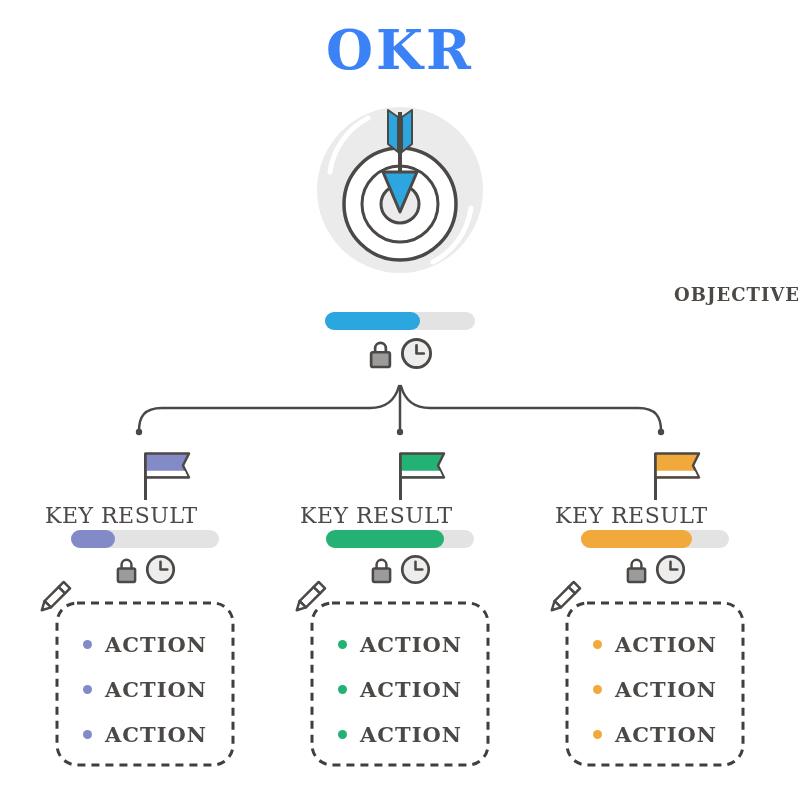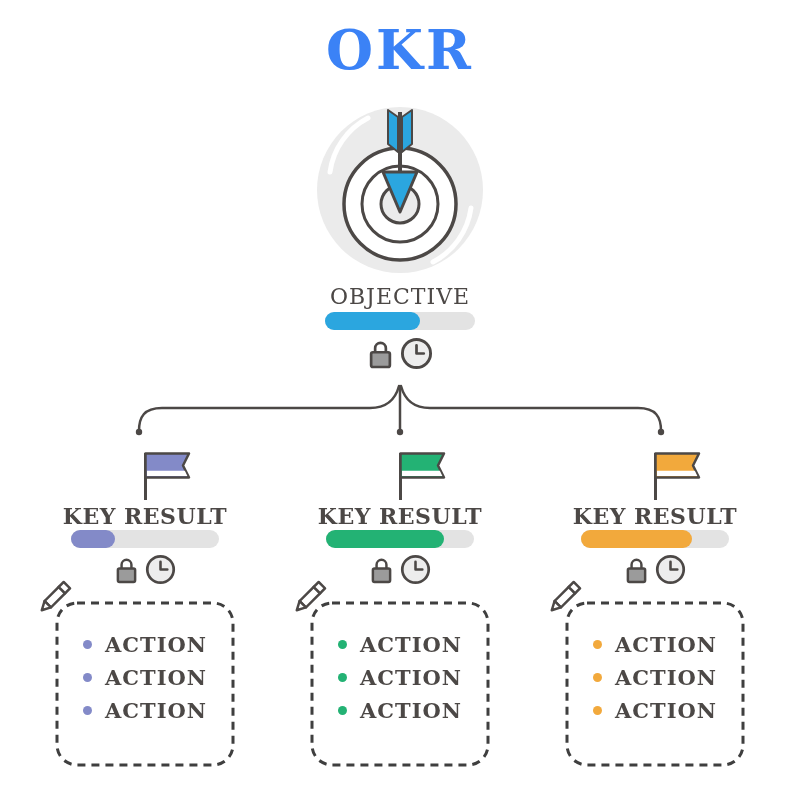--- a/index.html
+++ b/index.html
@@ -4,39 +4,39 @@
 <style>
   html,body{margin:0;padding:0;background:#fff;}
   .canvas{position:relative;width:800px;height:800px;background:#ffffff;overflow:hidden;
           font-family:"DejaVu Serif",serif;color:#4c4846;}
   .watermark{position:absolute;left:0;right:0;top:318px;z-index:0;text-align:center;
              font-family:"Liberation Sans",sans-serif;font-weight:bold;font-size:112px;
              letter-spacing:1px;color:#f1f1f1;user-select:none;}
   .title{position:absolute;left:0;right:0;top:18px;margin:0;text-align:center;z-index:2;
          font-size:54px;font-weight:bold;letter-spacing:3px;color:#3b82f6;}
   .target-wrap{position:absolute;left:310px;top:100px;width:180px;height:180px;z-index:2;}
-  .objective-label{position:absolute;left:0;right:0;top:284px;text-align:center;z-index:2;
-                   font-size:22px;font-weight:normal;letter-spacing:1px;}
+  .objective-label{position:absolute;left:0;right:0;top:284px;text-align:right;z-index:2;
+                   font-size:18px;font-weight:bold;letter-spacing:1px;}
   .bar{position:absolute;height:18px;border-radius:9px;background:#e3e3e3;z-index:2;}
   .bar .fill{height:100%;border-radius:9px;background:#999;}
   .objective-bar{left:325px;top:312px;width:150px;}
   .icon-row{position:absolute;left:0;right:0;display:flex;justify-content:center;
             align-items:flex-end;gap:7px;z-index:2;}
   .objective-icons{top:337px;}
   .brace-svg{position:absolute;left:0;top:0;z-index:1;}
   .col{position:absolute;top:445px;width:200px;height:320px;z-index:2;}
   .col-0{left:45px;} .col-1{left:300px;} .col-2{left:555px;}
   .flag{position:absolute;left:96px;top:5px;}
-  .kr-label{position:absolute;left:0;right:0;top:58px;text-align:center;
-            font-size:22px;font-weight:bold;letter-spacing:0.5px;}
+  .kr-label{position:absolute;left:0;right:0;top:58px;text-align:left;
+            font-size:22px;font-weight:normal;letter-spacing:0.5px;}
   .kr-bar{left:26px;top:85px;width:148px;position:absolute;}
   .kr-icons{top:109px;}
   .box-svg{position:absolute;left:-14px;top:134px;overflow:visible;}
   .actions{position:absolute;left:12px;top:186px;width:176px;display:flex;
-           flex-direction:column;gap:7px;}
+           flex-direction:column;gap:19px;}
   .action-row{display:flex;align-items:center;justify-content:center;gap:13px;height:26px;}
   .bullet{width:9px;height:9px;border-radius:50%;background:#999;flex:0 0 auto;}
   .action-text{font-size:21px;font-weight:bold;letter-spacing:1px;color:#4c4846;}
 </style>
 </head>
 <body>
 
 <div class="canvas">
 
 

